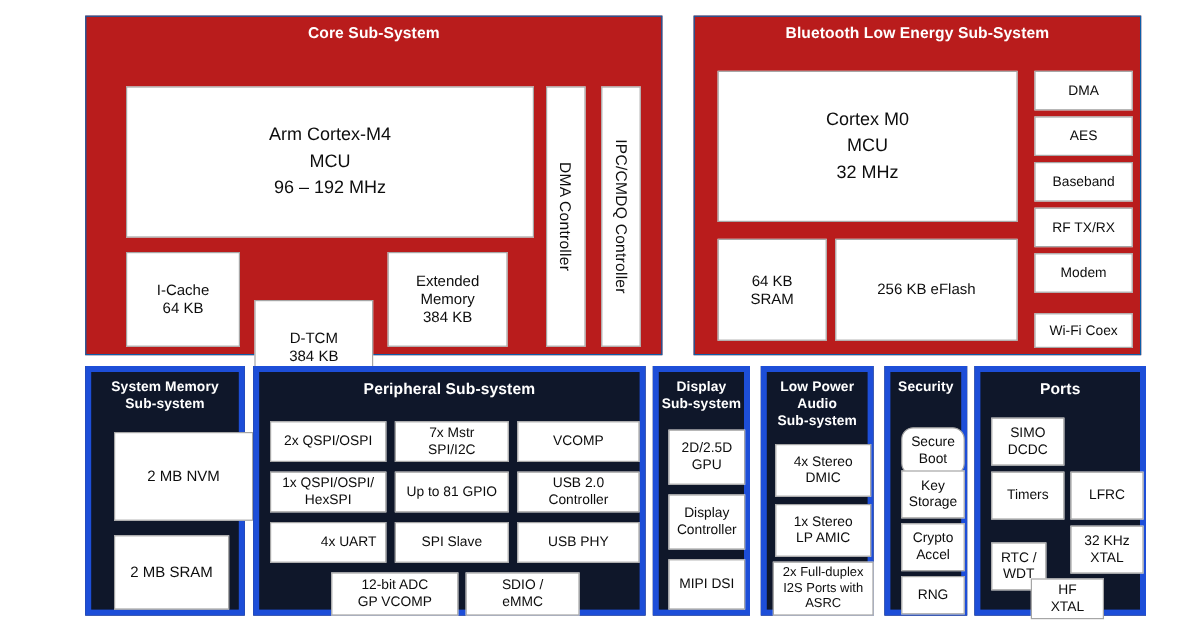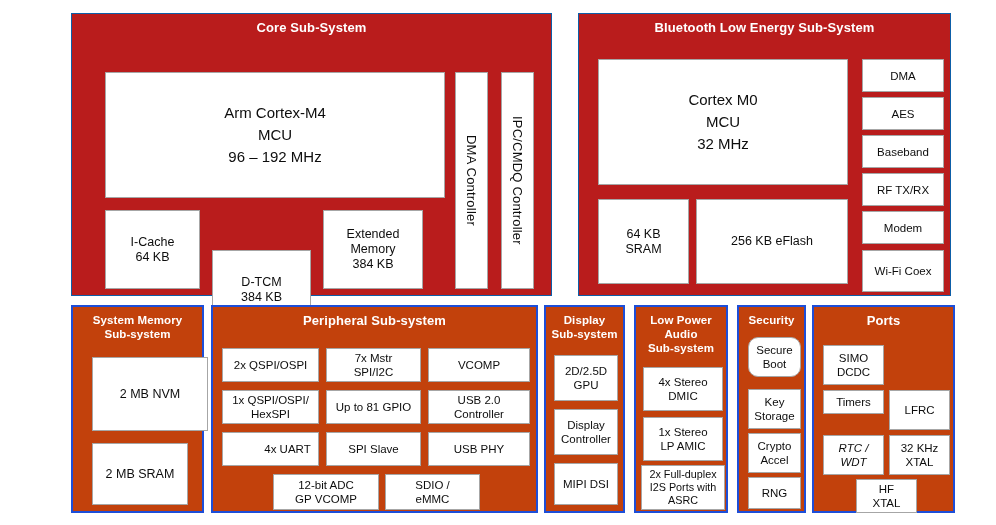--- a/index.html
+++ b/index.html
@@ -3,21 +3,21 @@
 <meta charset="utf-8">
 <style>
   html,body{margin:0;padding:0;background:#ffffff;}
   body{
     width:996px;height:525px;position:relative;overflow:hidden;
     font-family:"Liberation Sans", sans-serif;
     color:#1a1a1a;
   }
   .panel{position:absolute;box-sizing:border-box;}
   .panel-dark{background:#b91c1c;border:1px solid #0d5ea8;}
-  .panel-light{background:#c2410c;border:2px solid #1d4ed8;}
+  .panel-light{background:#0f172a;border:5px solid #1d4ed8;}
   .panel-title{
     position:absolute;left:0;right:0;top:6px;
     text-align:center;color:#ffffff;font-weight:bold;
     font-size:13px;line-height:16px;letter-spacing:.1px;
   }
   .panel-title.small{font-size:11.5px;line-height:14px;}
   .box{
     position:absolute;box-sizing:border-box;
     background:#ffffff;border:1px solid #a6a6a6;
     display:flex;align-items:center;justify-content:center;
@@ -65,21 +65,21 @@
 
   <div class="box" style="left:19px;top:185px;width:91px;height:85px;">64 KB
 SRAM</div>
   <div class="box" style="left:117px;top:185px;width:152px;height:85px;">256 KB eFlash</div>
 
   <div class="box sm" style="left:283px;top:45px;width:82px;height:33px;">DMA</div>
   <div class="box sm" style="left:283px;top:83px;width:82px;height:33px;">AES</div>
   <div class="box sm" style="left:283px;top:121px;width:82px;height:33px;">Baseband</div>
   <div class="box sm" style="left:283px;top:159px;width:82px;height:33px;">RF TX/RX</div>
   <div class="box sm" style="left:283px;top:197px;width:82px;height:33px;">Modem</div>
-  <div class="box sm" style="left:283px;top:236px;width:82px;height:42px;">Wi-Fi Coex</div>
+  <div class="box sm" style="left:283px;top:247px;width:82px;height:29px;">Wi-Fi Coex</div>
 </div>
 
 <div class="panel panel-light" style="left:71px;top:305px;width:133px;height:208px;">
   <div class="panel-title small" style="white-space:pre-line;">System Memory
 Sub-system</div>
   <div class="box" style="left:19px;top:50px;width:116px;height:74px;">2 MB NVM</div>
   <div class="box" style="left:19px;top:136px;width:96px;height:62px;">2 MB SRAM</div>
 </div>
 
 <div class="panel panel-light" style="left:211px;top:305px;width:327px;height:208px;">
@@ -124,34 +124,34 @@
 DMIC</div>
   <div class="box sm" style="left:7px;top:110px;width:80px;height:44px;">1x Stereo
 LP AMIC</div>
   <div class="box xs" style="left:5px;top:158px;width:84px;height:45px;">2x Full-duplex
 I2S Ports with
 ASRC</div>
 </div>
 
 <div class="panel panel-light" style="left:737px;top:305px;width:69px;height:208px;">
   <div class="panel-title small">Security</div>
-  <div class="box sm" style="left:9px;top:30px;width:53px;height:40px;border-radius:10px;">Secure
+  <div class="box sm" style="left:9px;top:46px;width:53px;height:40px;border-radius:10px;">Secure
 Boot</div>
   <div class="box sm" style="left:9px;top:82px;width:53px;height:40px;">Key
 Storage</div>
   <div class="box sm" style="left:9px;top:126px;width:53px;height:40px;">Crypto
 Accel</div>
   <div class="box sm" style="left:9px;top:170px;width:53px;height:32px;">RNG</div>
 </div>
 
 <div class="panel panel-light" style="left:812px;top:305px;width:143px;height:208px;">
   <div class="panel-title">Ports</div>
   <div class="box sm" style="left:9px;top:38px;width:61px;height:40px;">SIMO
 DCDC</div>
-  <div class="box sm" style="left:9px;top:83px;width:61px;height:24px;">Timers</div>
+  <div class="box sm" style="left:9px;top:83px;width:61px;height:40px;">Timers</div>
   <div class="box sm" style="left:75px;top:83px;width:61px;height:40px;">LFRC</div>
-  <div class="box sm" style="left:9px;top:128px;width:61px;height:40px;font-style:italic;">RTC /
+  <div class="box sm" style="left:9px;top:142px;width:46px;height:40px;">RTC /
 WDT</div>
   <div class="box sm" style="left:75px;top:128px;width:61px;height:40px;">32 KHz
 XTAL</div>
   <div class="box sm" style="left:42px;top:172px;width:61px;height:34px;">HF
 XTAL</div>
 </div>
 
 </body></html>

